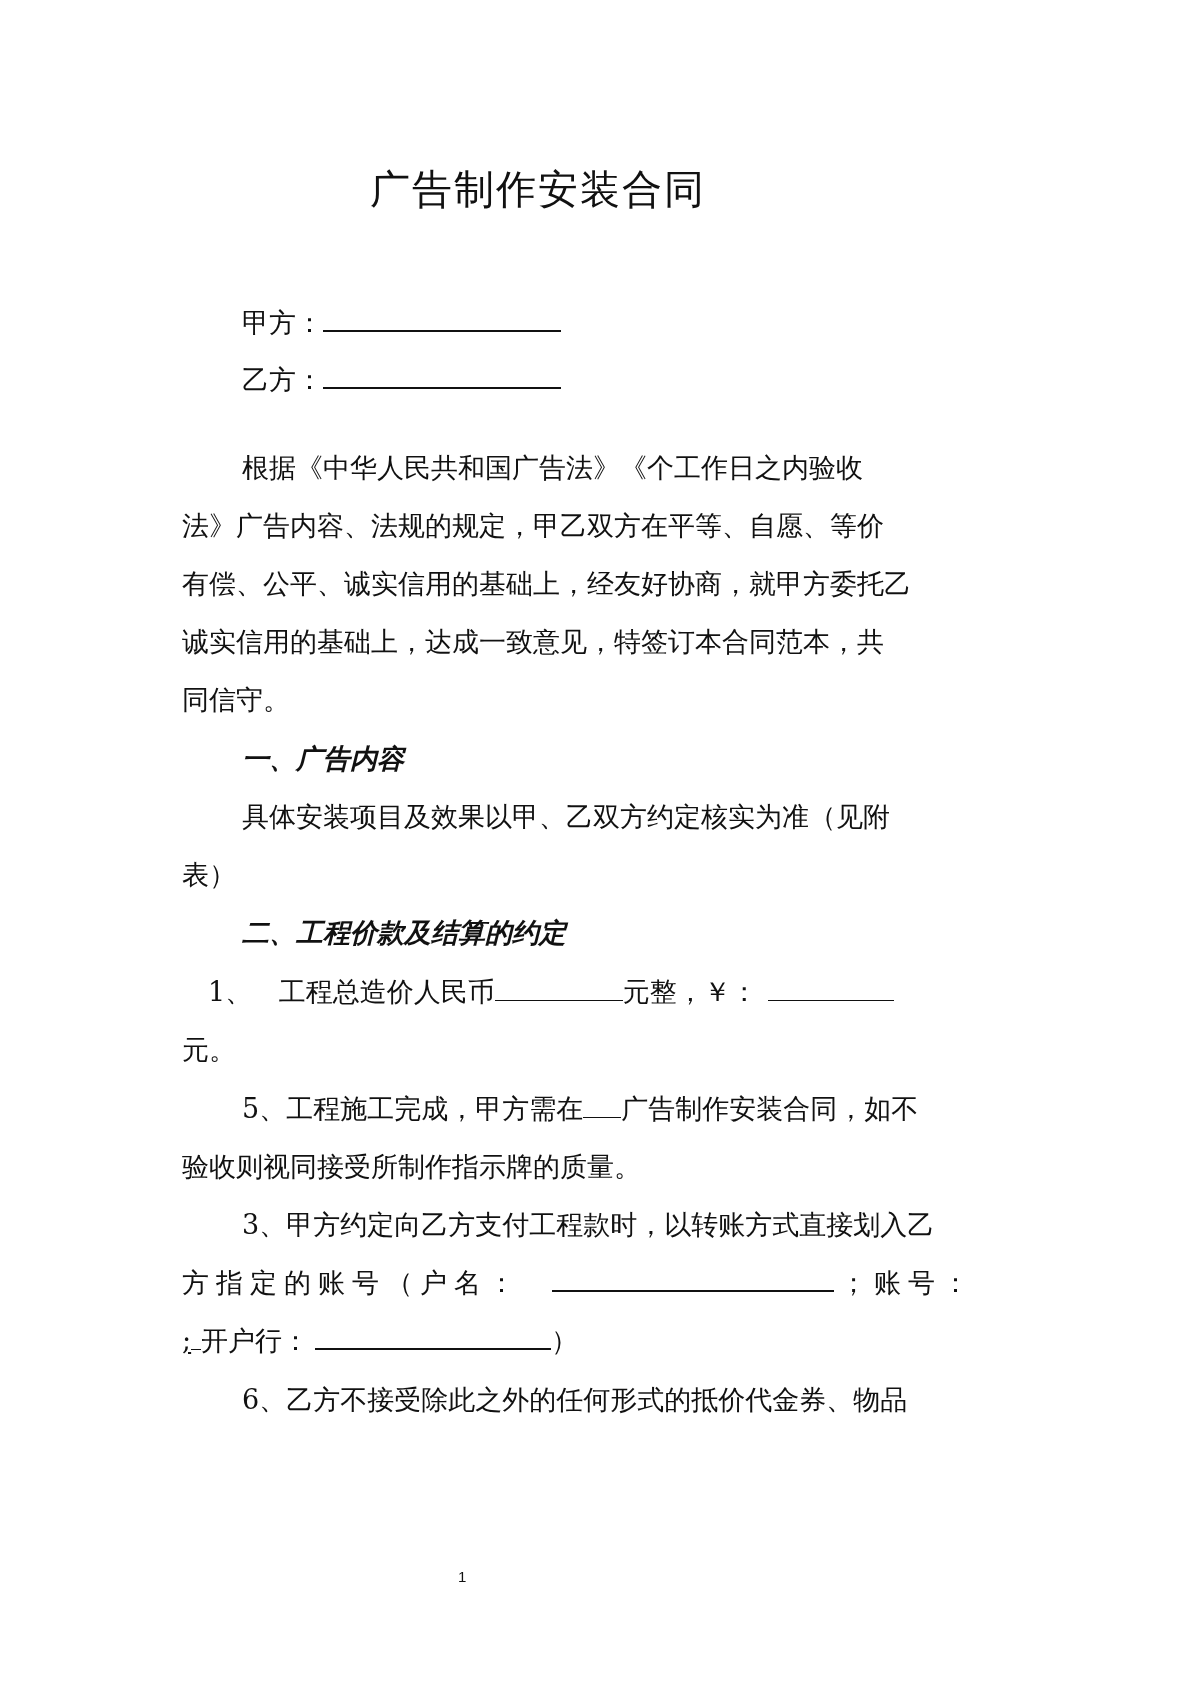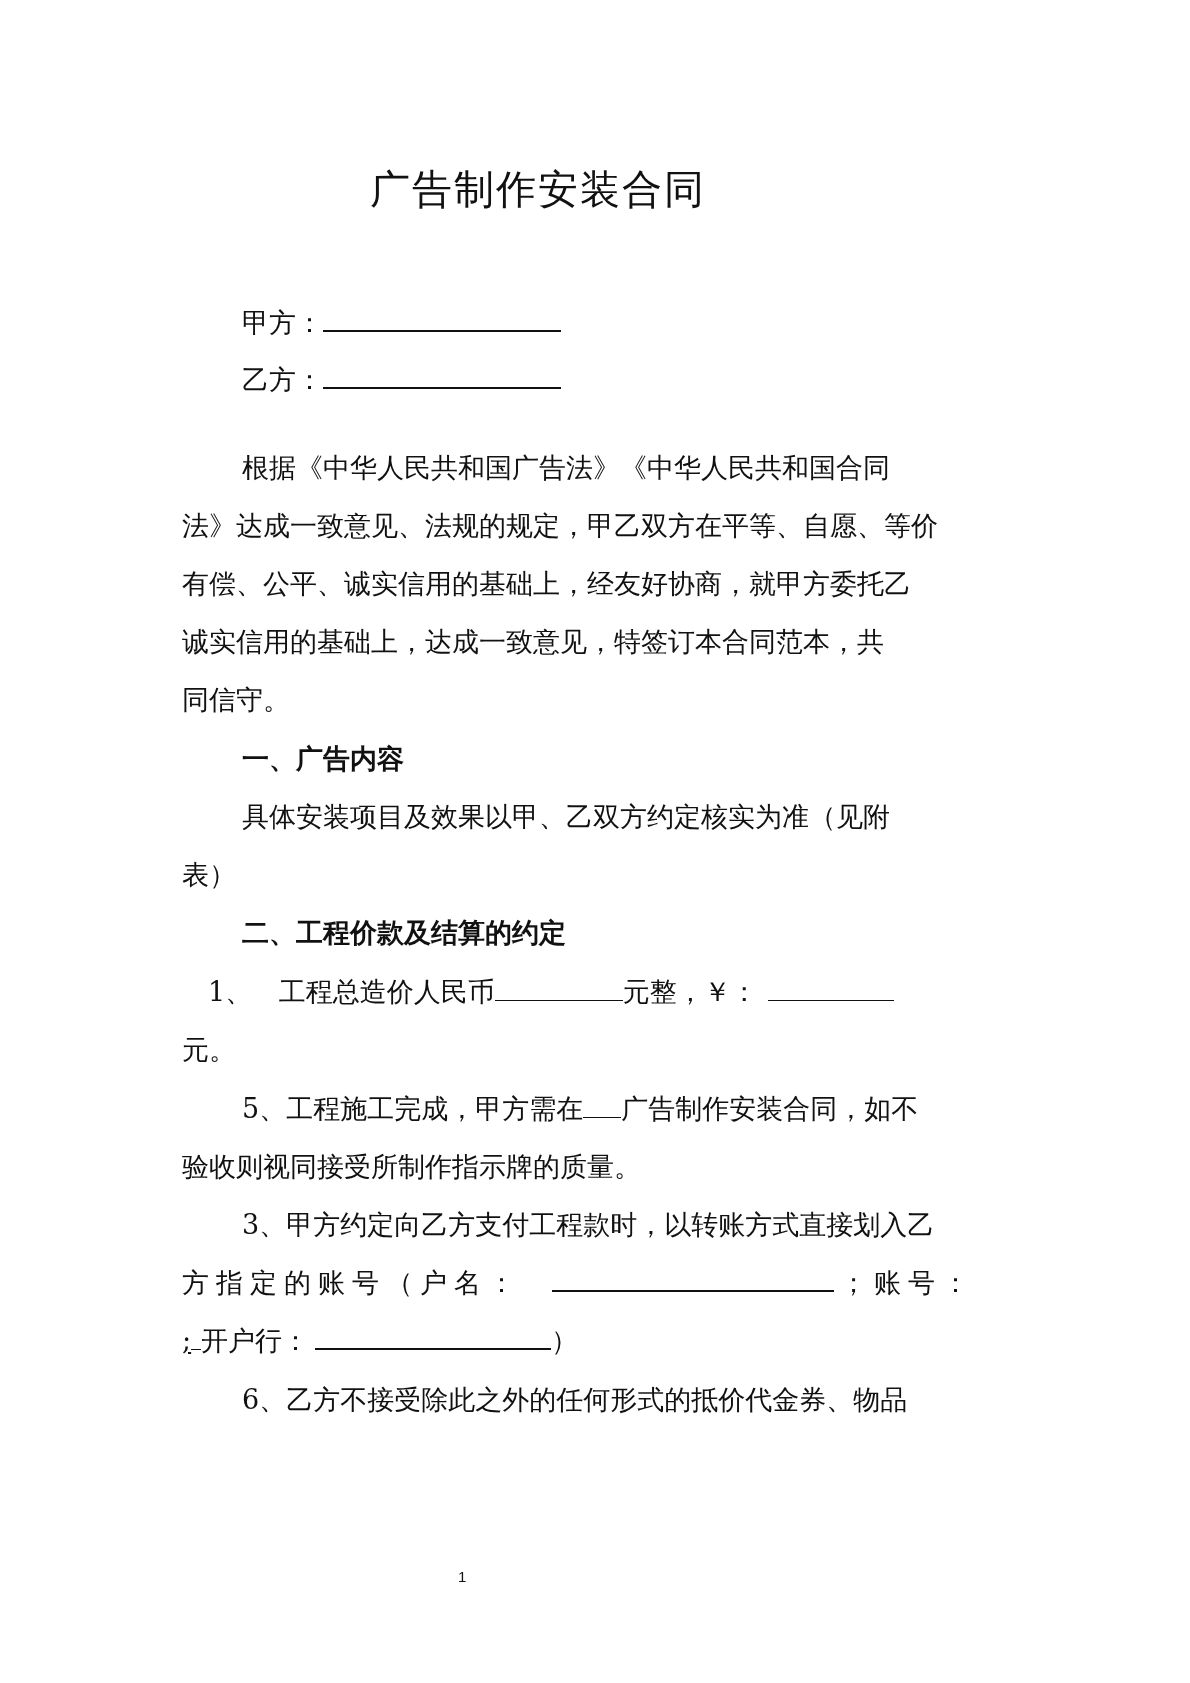--- a/index.html
+++ b/index.html
@@ -4,38 +4,38 @@
 <style>
   html, body { margin: 0; padding: 0; background: #ffffff; }
   body { width: 1190px; height: 1683px; position: relative; overflow: hidden;
          font-family: "DejaVu Serif", "Liberation Serif", serif; color: #111; }
   .title { position: absolute; left: 0; width: 1076px; top: 162px; text-align: center;
            font-family: "DejaVu Sans", "Liberation Sans", sans-serif; font-size: 40px;
            letter-spacing: 2px; }
   .line { position: absolute; left: 182px; font-size: 27px; white-space: nowrap; }
   .ind { left: 242px; }
   .blank { display: inline-block; border-bottom: 2px solid #111; height: 24px; vertical-align: baseline; }
-  .bold { font-weight: bold; font-family: "DejaVu Sans", "Liberation Sans", sans-serif; }
+  .bold { font-weight: bold; font-family: "DejaVu Sans", "Liberation Sans", sans-serif; font-style: italic; }
   .pnum { position: absolute; top: 1568px; left: 458px; font-size: 15px;
           font-family: "Liberation Sans", sans-serif; }
 </style>
 </head>
 <body>
 
 <div class="title">广告制作安装合同</div>
 
 <div class="line ind" style="top:305px">
   <span>甲方：</span><span class="blank" style="width:238px"></span>
 </div>
 <div class="line ind" style="top:362px">
   <span>乙方：</span><span class="blank" style="width:238px"></span>
 </div>
 
-<div class="line ind" style="top:450px">根据《中华人民共和国广告法》《中华人民共和国合同</div>
-<div class="line" style="top:508px">法》达成一致意见、法规的规定，甲乙双方在平等、自愿、等价</div>
+<div class="line ind" style="top:450px">根据《中华人民共和国广告法》《个工作日之内验收</div>
+<div class="line" style="top:508px">法》广告内容、法规的规定，甲乙双方在平等、自愿、等价</div>
 <div class="line" style="top:566px">有偿、公平、诚实信用的基础上，经友好协商，就甲方委托乙</div>
 <div class="line" style="top:624px">诚实信用的基础上，达成一致意见，特签订本合同范本，共</div>
 <div class="line" style="top:682px">同信守。</div>
 
 <div class="line ind bold" style="top:741px">一、广告内容</div>
 <div class="line ind" style="top:799px">具体安装项目及效果以甲、乙双方约定核实为准（见附</div>
 <div class="line" style="top:857px">表）</div>
 
 <div class="line ind bold" style="top:915px">二、工程价款及结算的约定</div>
 

